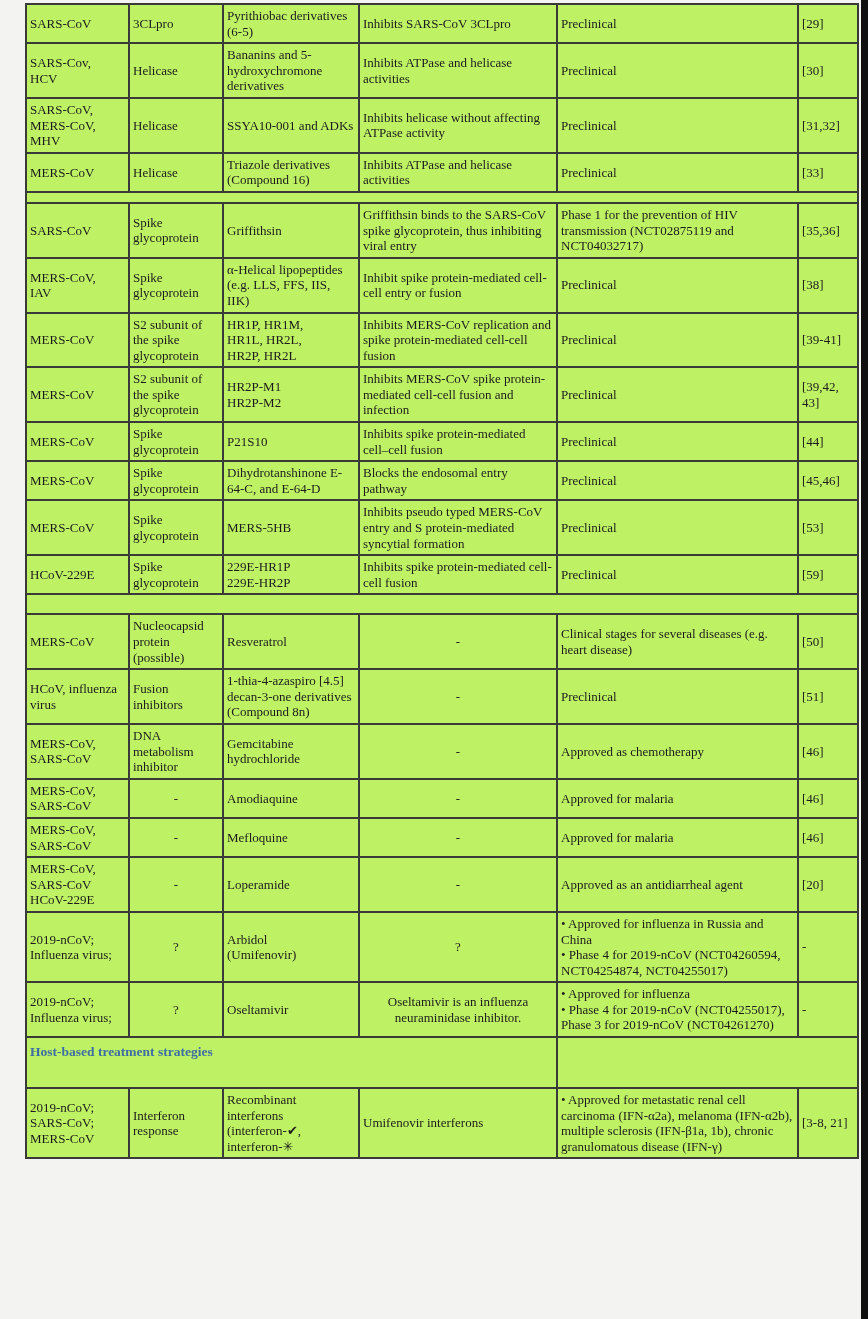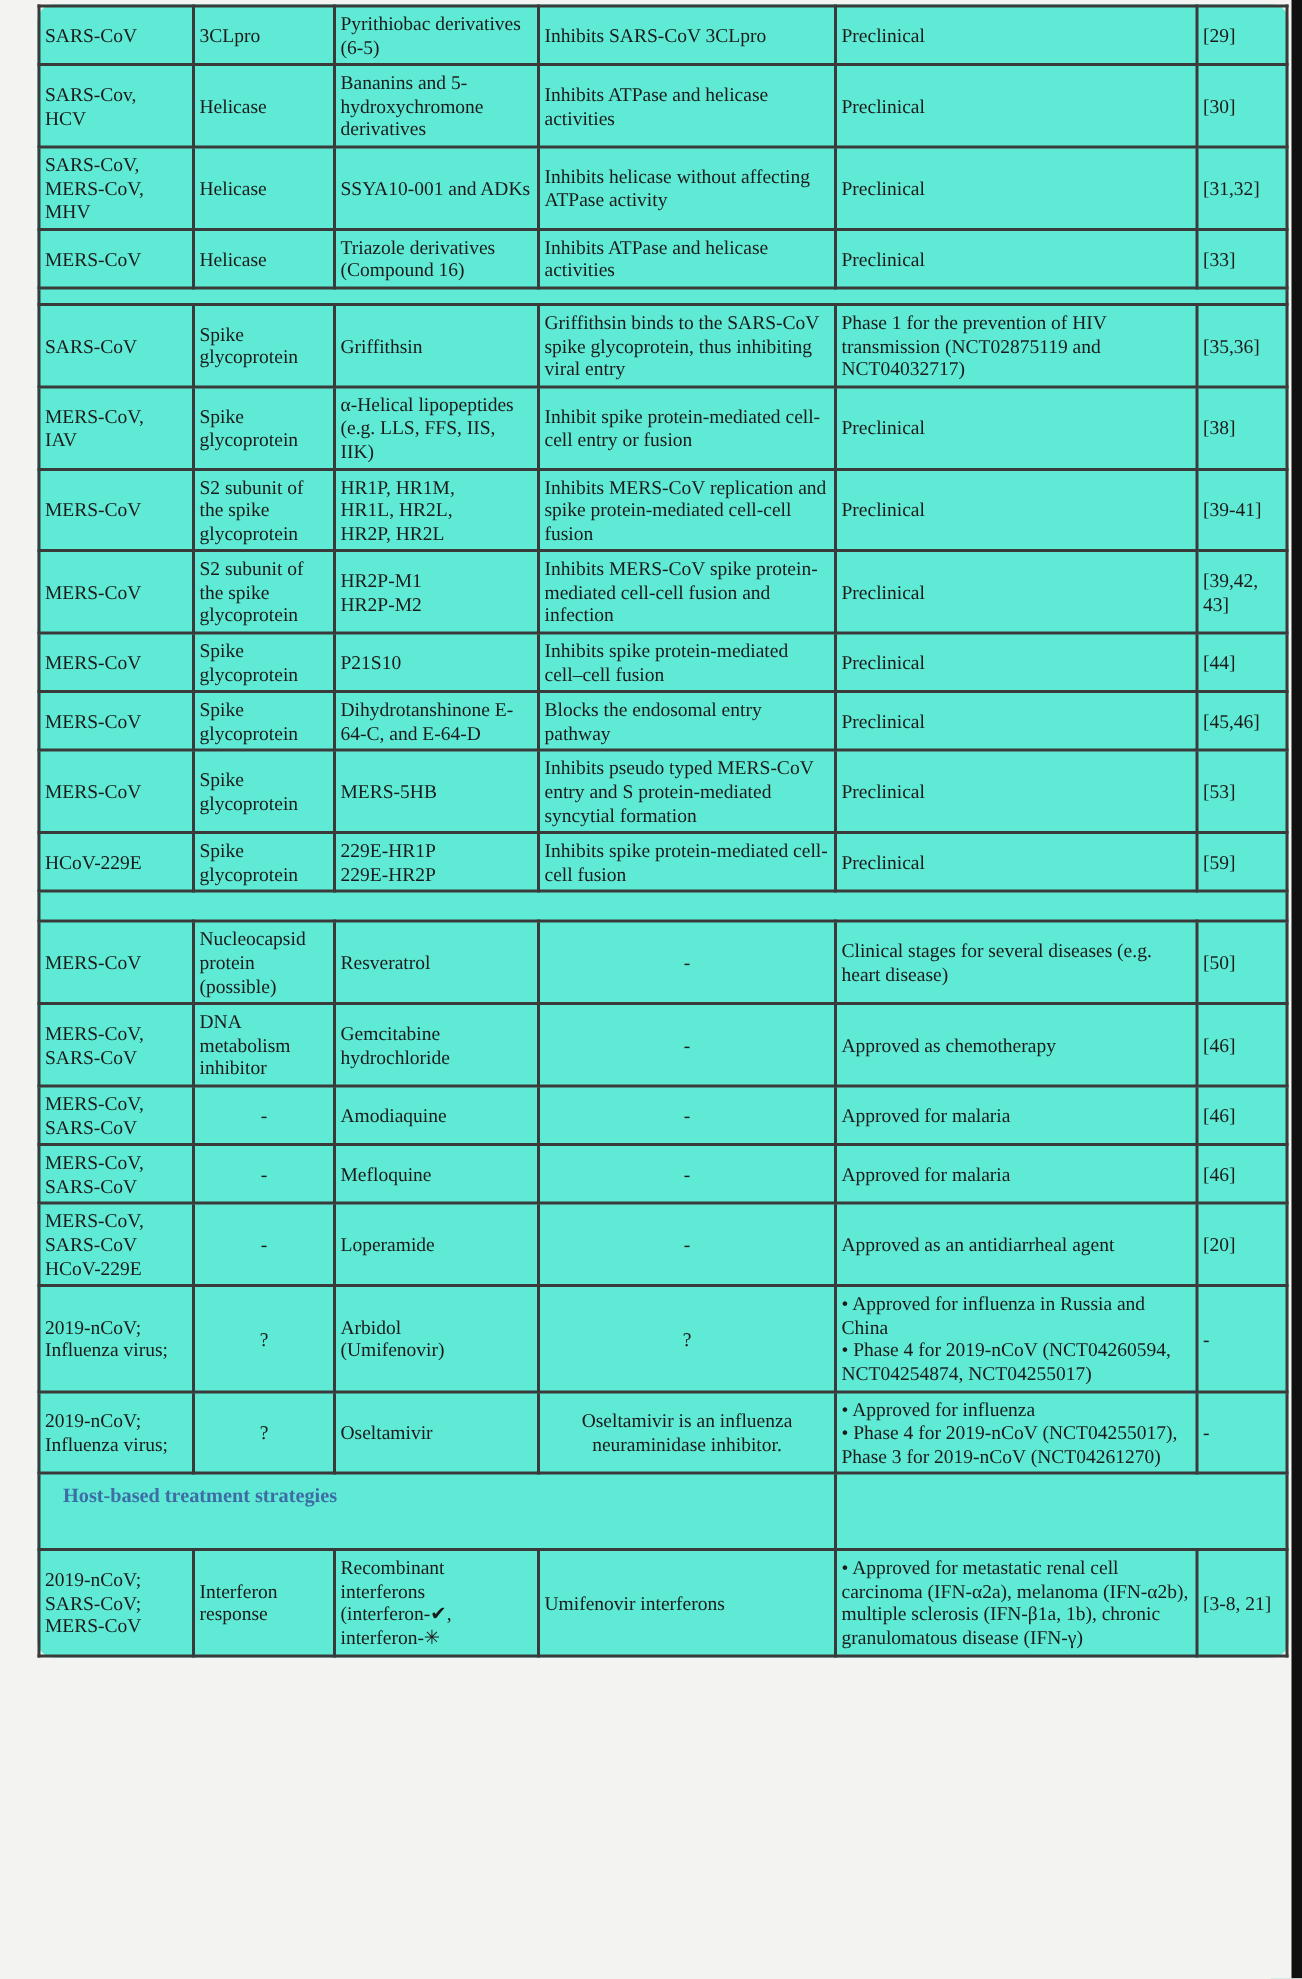--- a/index.html
+++ b/index.html
@@ -4,37 +4,37 @@
 <style>
   html,body{margin:0;padding:0;background:#e9e9e9;}
   .page{
     position:relative;width:868px;height:1319px;overflow:hidden;
     background:#f3f3f1;
     font-family:"Liberation Serif","DejaVu Serif",serif;
     color:#1b1b1b;
   }
   table.scan-table{
     position:absolute;left:25px;top:3px;width:832px;
-    border-collapse:collapse;table-layout:fixed;background:#5eead4;border-radius:11px;
+    border-collapse:collapse;table-layout:fixed;background:#bef264;
   }
   col.c1{width:103px}col.c2{width:94px}col.c3{width:136px}
   col.c4{width:198px}col.c5{width:241px}col.c6{width:60px}
   td{
     border:2px solid #3a3a3a;
     padding:3px 3px;
     vertical-align:middle;
     font-size:13px;line-height:1.2;
     white-space:pre-line;overflow:hidden;
     word-wrap:break-word;
   }
   td.center{text-align:center;}
   td.sep-thin{height:9px;padding:0;}
   td.sep-thick{height:18px;padding:0;}
   td.section-cell{vertical-align:top;height:40px;padding-top:6px;}
-  .section-label{font-weight:bold;font-size:13.5px;color:var(--section-color,#3e6da6);margin-left:12px;}
+  .section-label{font-weight:bold;font-size:13.5px;color:var(--section-color,#3e6da6);}
   .right-band{position:absolute;right:0;top:0;width:7px;height:1319px;background:#101010;}
 </style>
 </head>
 <body>
 
 <div class="page">
   <table class="scan-table">
     <colgroup>
       <col class="c1">
         <col class="c2">
@@ -156,20 +156,29 @@
         </tr>
         <tr>
           <td>MERS-CoV</td>
           <td>Nucleocapsid protein (possible)</td>
           <td>Resveratrol</td>
           <td class="center">-</td>
           <td>Clinical stages for several diseases (e.g. heart disease)</td>
           <td>[50]</td>
         </tr>
         <tr>
+          <td>HCoV, influenza
+virus</td>
+          <td>Fusion inhibitors</td>
+          <td>1-thia-4-azaspiro [4.5] decan-3-one derivatives (Compound 8n)</td>
+          <td class="center">-</td>
+          <td>Preclinical</td>
+          <td>[51]</td>
+        </tr>
+        <tr>
           <td>MERS-CoV,
 SARS-CoV</td>
           <td>DNA metabolism inhibitor</td>
           <td>Gemcitabine hydrochloride</td>
           <td class="center">-</td>
           <td>Approved as chemotherapy</td>
           <td>[46]</td>
         </tr>
         <tr>
           <td>MERS-CoV,

